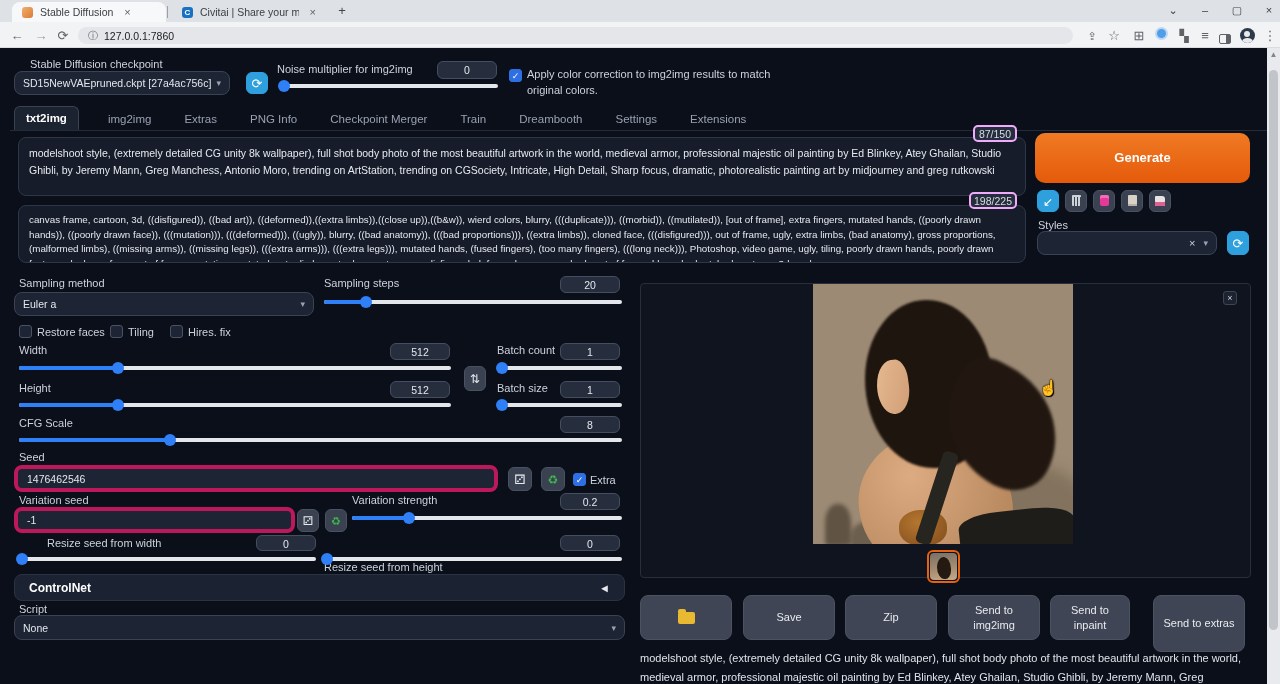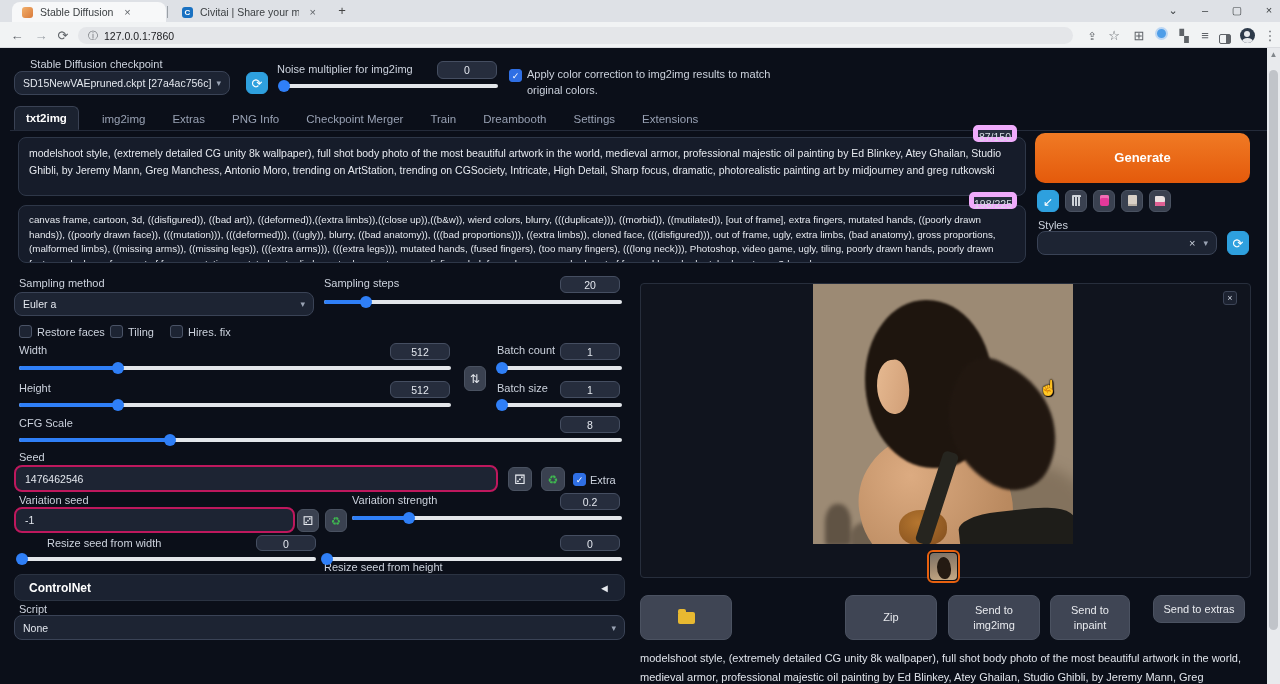--- a/index.html
+++ b/index.html
@@ -34,25 +34,25 @@
   .avatar::before { content:""; position:absolute; left:4.5px; top:3px; width:6px; height:6px; border-radius:50%; background:#e8eaed; }
   .avatar::after { content:""; position:absolute; left:2px; top:9.5px; width:11px; height:7px; border-radius:50%; background:#e8eaed; }
 
   
   .sbar { left:1267px; top:48px; width:13px; height:636px; background:#e8eaed; }
   .sbar .thumb { position:absolute; left:2px; top:22px; width:9px; height:560px; background:#c1c4c9; border-radius:5px; }
   .sbar .up { position:absolute; left:0; top:2px; width:13px; text-align:center; font-size:8px; color:#80868b; }
 
   
   .lbl { font-size:11px; color:#ccd2dd; }
-  .chip { background:#262d3d; border:5px solid #f0abfc; border-radius:5px; color:#d7dce4; font-size:10.5px; text-align:center; }
+  .chip { background:#262d3d; border:2px solid #f0abfc; border-radius:5px; color:#d7dce4; font-size:10.5px; text-align:center; }
   .numbox { background:#262d3d; border:1px solid #454e61; border-radius:6px; color:#e3e7ee; font-size:10.5px; text-align:center; line-height:16px; }
   .sel { background:#1d2433; border:1px solid #3a4356; border-radius:8px; color:#e3e7ee; font-size:10.5px; display:flex; align-items:center; padding:0 8px; }
   .sel .caret { margin-left:auto; color:#9aa3b4; font-size:9px; }
-  .inputbox { background:#1d2433; border:2px solid #be185d; border-radius:8px; color:#e3e7ee; font-size:10.5px; display:flex; align-items:center; padding:0 9px; }
+  .inputbox { background:#1d2433; border:4px solid #be185d; border-radius:8px; color:#e3e7ee; font-size:10.5px; display:flex; align-items:center; padding:0 9px; }
   .slider { height:12px; }
   .slider .track { position:absolute; left:0; right:0; top:4px; height:4px; border-radius:2px; background:#e3e6ea; }
   .slider .fill { position:absolute; left:0; top:4px; height:4px; border-radius:2px; background:#2f7ff7; width:var(--p,0%); }
   .slider .thumb { position:absolute; top:0; left:var(--p,0%); width:12px; height:12px; margin-left:-6px; border-radius:50%; background:#2f7ff7; }
   .cb { width:13px; height:13px; border-radius:3px; background:#1d2433; border:1px solid #4a5366; color:#fff; font-size:9px; line-height:12px; text-align:center; }
   .cb.on { background:#2f6fe4; border-color:#2f6fe4; }
   .btn-sq { background:#3a4150; border:1px solid #4a5261; border-radius:6px; color:#e6e9ee; text-align:center; }
   .btn-blue { background:#2ea0de; border:1px solid #2ea0de; border-radius:6px; color:#fff; text-align:center; }
   .tabnav-item { font-size:11.5px; color:#98a1b3; padding:5px 4px; }
   .tabnav-item.active { color:#fff; font-weight:bold; background:#1b2230; border:1px solid #3a4254; border-bottom:1px solid #1b2230; border-radius:6px 6px 0 0; padding:5px 11px; }
@@ -146,21 +146,21 @@
   <div class="abs numbox" style="left:437px; top:61px; width:60px; height:18px;">0</div>
   <div class="abs slider" style="left: 282px; top: 80px; width: 216px; --p: 1%;">
     <div class="track"></div>
       <div class="fill"></div>
       <div class="thumb"></div>
   </div>
 
   <div class="abs cb on" style="left:509px; top:69px;">✓</div>
   <div class="abs lbl" style="left:527px; top:67px; width:245px; line-height:1.45;">Apply color correction to img2img results to match original colors.</div>
 
-  <div class="abs" style="left:14px; top:106px; display:flex; align-items:flex-end; gap:19px;">
+  <div class="abs" style="left:14px; top:106px; display:flex; align-items:flex-end; gap:25px;">
     <span class="tabnav-item active">txt2img</span>
     <span class="tabnav-item">img2img</span>
     <span class="tabnav-item">Extras</span>
     <span class="tabnav-item">PNG Info</span>
     <span class="tabnav-item">Checkpoint Merger</span>
     <span class="tabnav-item">Train</span>
     <span class="tabnav-item">Dreambooth</span>
     <span class="tabnav-item">Settings</span>
     <span class="tabnav-item">Extensions</span>
   </div>
@@ -320,24 +320,25 @@
     <div style="position:absolute; left:286px; top:266px; width:33px; height:33px; border:2px solid #e8610f; border-radius:6px; padding:1px; background:#0d1118;">
       <div class="thumbart" style="width:27px; height:27px;"></div>
     </div>
 
     <div class="cursor-hand" style="position:absolute; left:398px; top:95px;">☝</div>
   </div>
 
   <div class="abs act-btn" style="left:640px; top:595px; width:92px; height:45px;">
       <span class="folder"></span>
     </div>
+  <div class="abs act-btn" style="left:743px; top:595px; width:92px; height:45px;">Save</div>
   <div class="abs act-btn" style="left:845px; top:595px; width:92px; height:45px;">Zip</div>
   <div class="abs act-btn" style="left:948px; top:595px; width:92px; height:45px; padding:0 14px;">Send to img2img</div>
   <div class="abs act-btn" style="left:1050px; top:595px; width:80px; height:45px; padding:0 14px;">Send to inpaint</div>
-  <div class="abs act-btn" style="left:1153px; top:595px; width:92px; height:28px;">Send to extras</div>
+  <div class="abs act-btn" style="left:1153px; top:595px; width:92px; height:57px;">Send to extras</div>
 
   <div class="abs infotext" style="left:640px; top:649px; width:602px;">modelshoot style, (extremely detailed CG unity 8k wallpaper), full shot body photo of the most beautiful artwork in the world, medieval armor, professional majestic oil painting by Ed Blinkey, Atey Ghailan, Studio Ghibli, by Jeremy Mann, Greg Manchess, Antonio Moro, trending on ArtStation, trending on</div>
 
   <div class="abs sbar">
     <div class="up">▲</div>
     <div class="thumb"></div>
   </div>
 
 </div>
 

